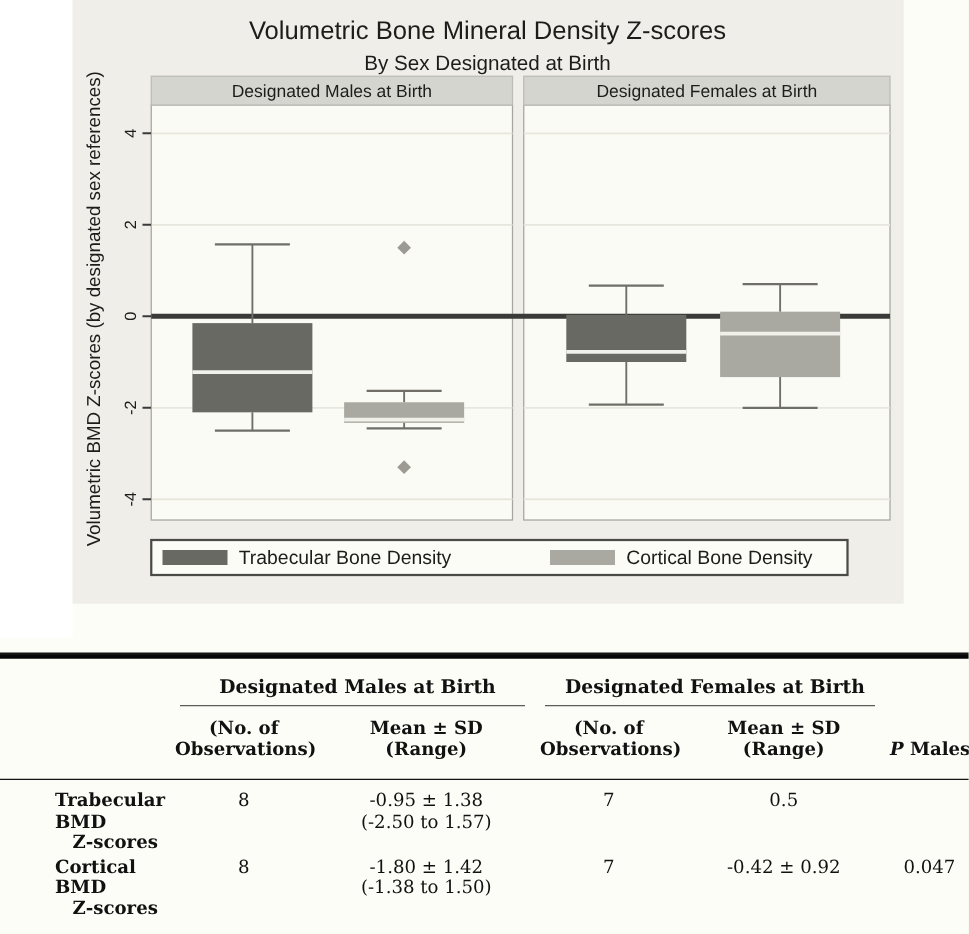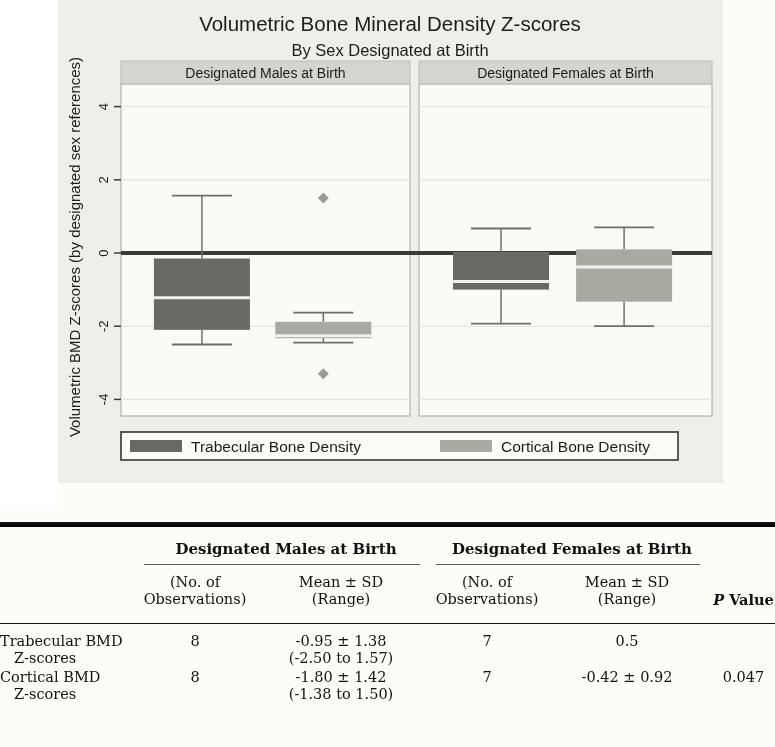--- a/index.html
+++ b/index.html
@@ -25,27 +25,27 @@
     width:690px;text-align:center;font-weight:bold;font-size:15.5px;
     padding:10px 0 11px 0;letter-spacing:.2px;
   }
   .rule-thick{border-top:3px solid #060606;}
   .rule-thin{border-top:1.5px solid #141414;}
   .tbl-grid{display:grid;grid-template-columns:140px 110px 182px 110px 170px 63px;}
   .ghdr{padding-top:12px;}
   .gcell{text-align:center;font-weight:bold;font-size:15px;line-height:21px;}
   .gline{border-bottom:1.5px solid #5c5c58;margin:4px 12px 0 4px;height:0;}
   .shdr{padding:9px 0 15px 0;}
-  .scell{text-align:center;font-weight:normal;line-height:17px;}
+  .scell{text-align:center;font-weight:bold;line-height:17px;}
   .pcell{text-align:center;font-weight:bold;align-self:end;line-height:17px;white-space:nowrap;}
   .pcell .pit{font-style:italic;font-weight:bold;}
   .pcell .prest{margin-left:5px;}
   .tbody-wrap{padding:9px 0 8px 0;}
   .brow{margin-bottom:3px;}
-  .lbl{font-weight:normal;line-height:16.5px;}
+  .lbl{font-weight:bold;line-height:16.5px;padding-left:44px;}
   .lbl .ind{padding-left:14px;}
   .val{text-align:center;line-height:16.5px;}
   .val.top{align-self:start;}
 </style>
 </head>
 <body>
 
 <div class="left-strip"></div>
 
 <div class="figure">
@@ -140,21 +140,21 @@
     </div>
     <div class="scell">
       <div>(No. of</div>
       <div>Observations)</div>
     </div>
     <div class="scell">
       <div>Mean ± SD</div>
       <div>(Range)</div>
     </div>
     <div class="pcell">
-      <span class="pit">P</span><span class="prest">Value</span>
+      <span class="pit">P</span><span class="prest">Males</span>
     </div>
   </div>
 
   <div class="rule-thin"></div>
 
   <div class="tbody-wrap">
     <div class="tbl-grid brow">
       <div class="lbl">
         <div>Trabecular BMD</div>
         <div class="ind">Z-scores</div>

